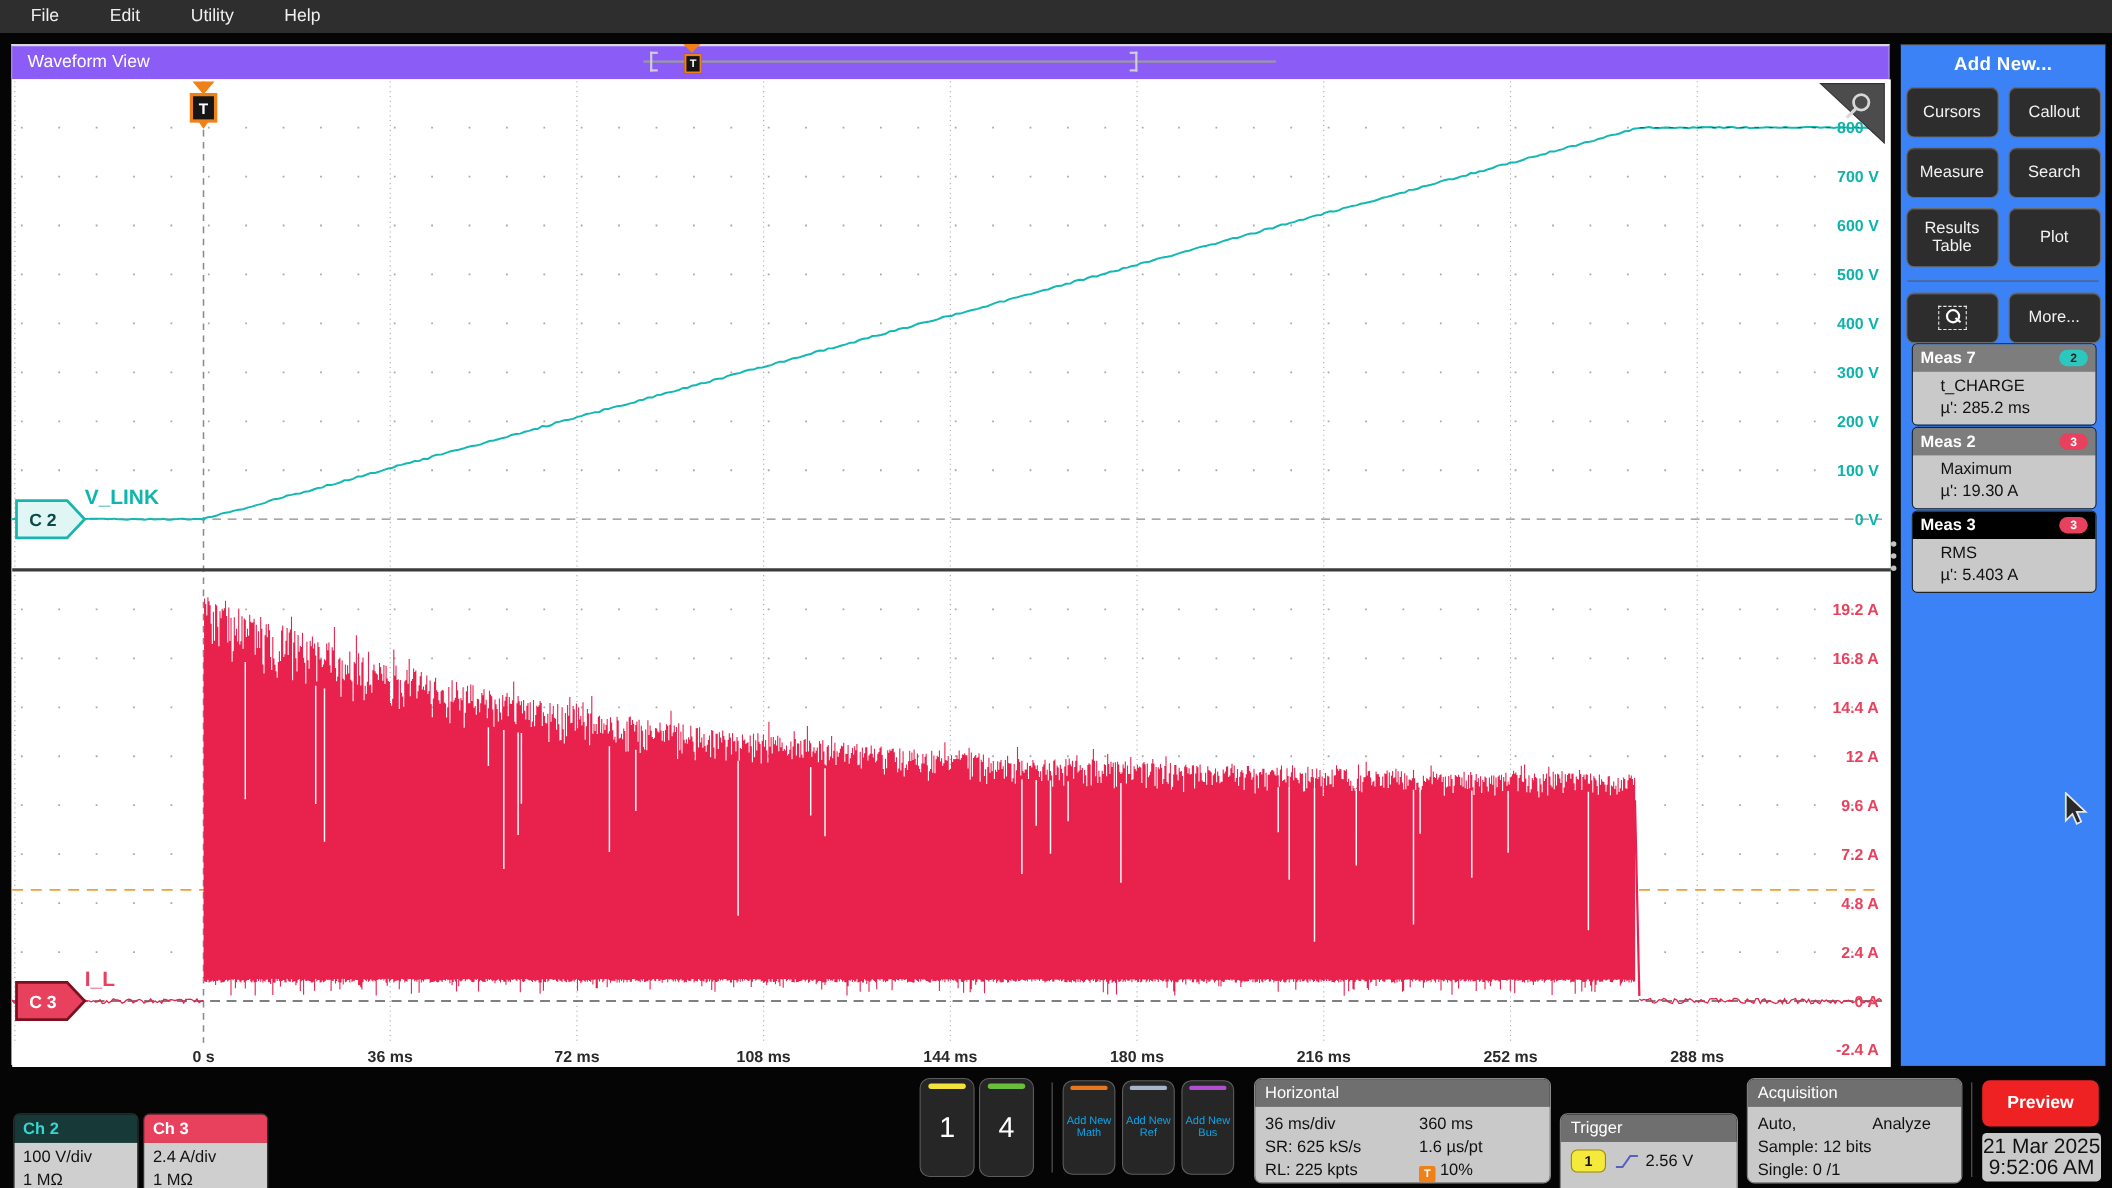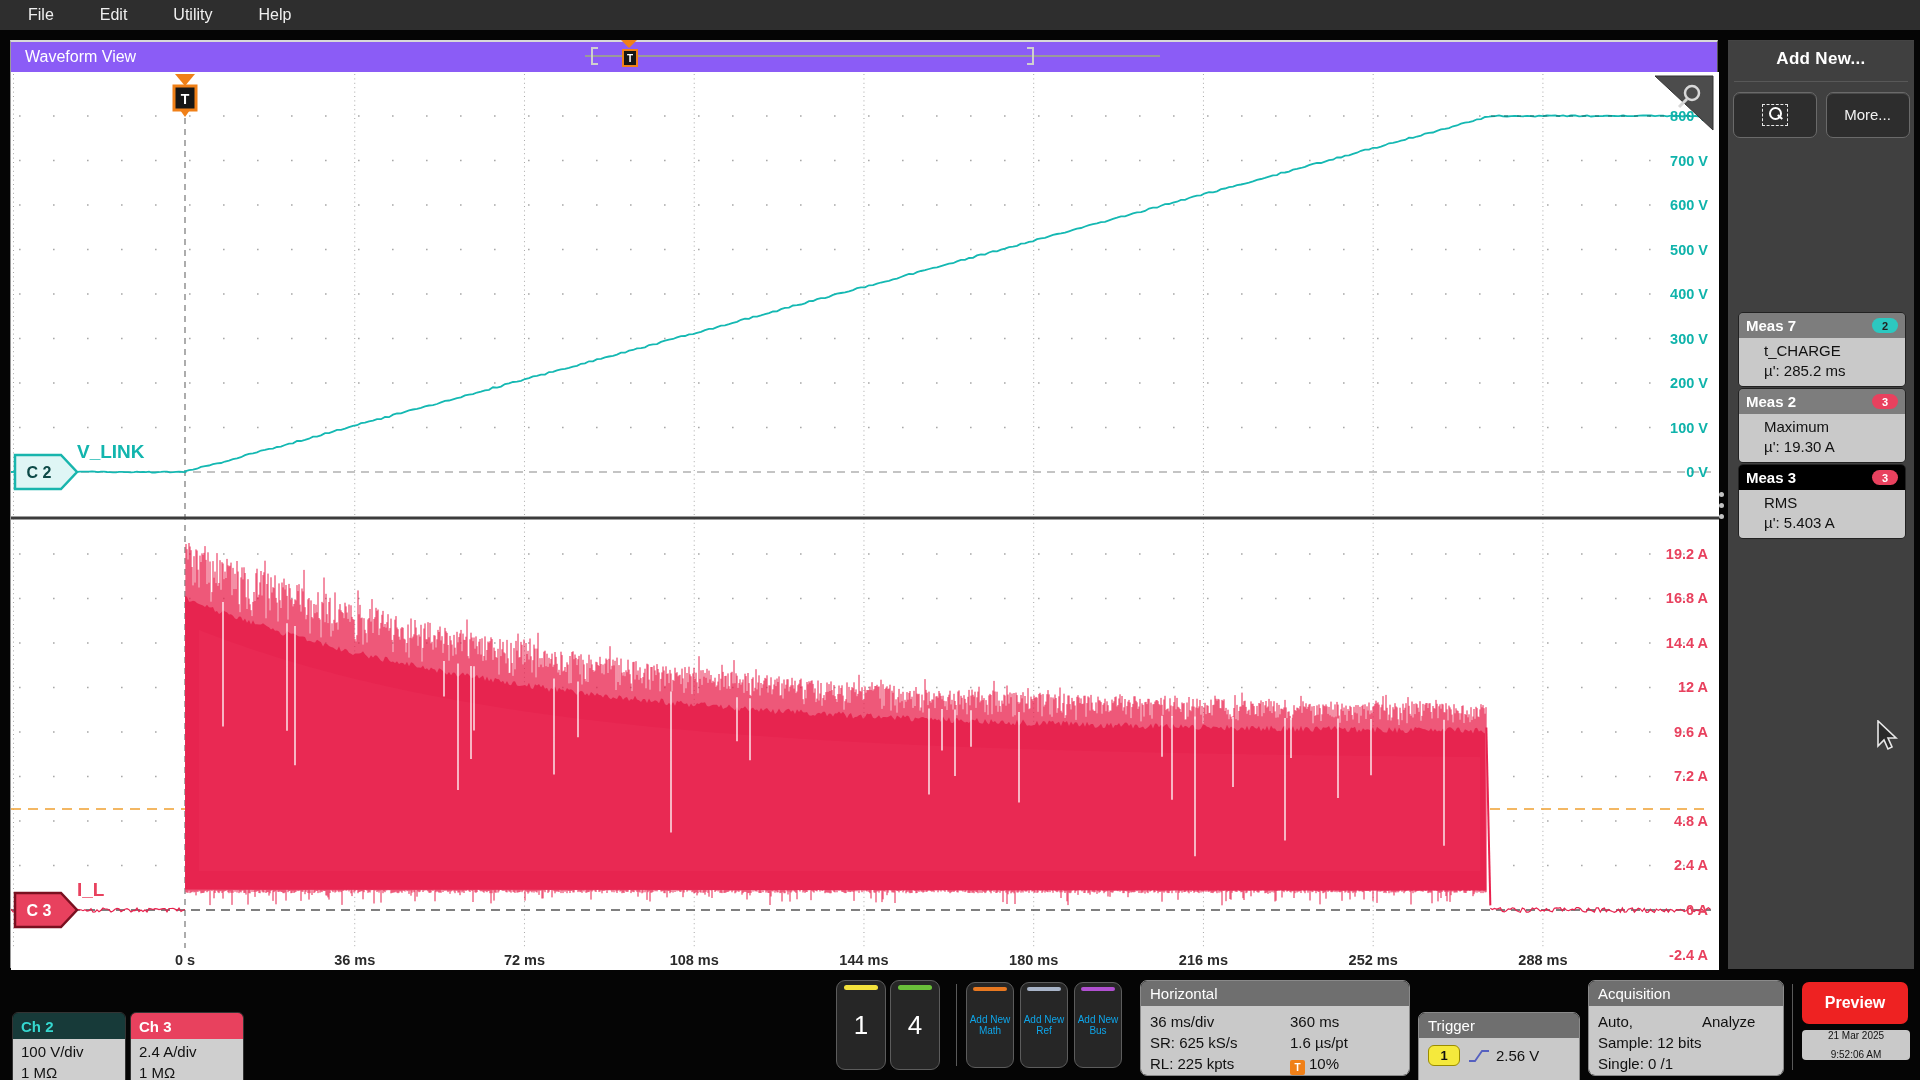--- a/index.html
+++ b/index.html
@@ -21,21 +21,21 @@
   .hbracket.l{left:580px;border-left:2px solid #cfcfcf;border-top:2px solid #cfcfcf;border-bottom:2px solid #cfcfcf;}
   .hbracket.r{left:1016px;border-right:2px solid #cfcfcf;border-top:2px solid #cfcfcf;border-bottom:2px solid #cfcfcf;}
   .mini-trig{position:absolute;left:608px;top:-2px;width:20px;height:30px;}
   .mini-trig .tri{position:absolute;left:2px;top:0;width:0;height:0;border-left:8px solid transparent;border-right:8px solid transparent;border-top:8px solid #f08018;}
   .mini-trig .flag{position:absolute;left:3px;top:9px;width:12px;height:14px;background:#151515;border:2px solid #f08018;
                    color:#fff;font-size:10px;font-weight:bold;display:flex;align-items:center;justify-content:center;}
   #wave-svg{position:absolute;left:0;top:30px;}
   .drag-handle{position:absolute;left:1719px;top:492px;width:8px;display:flex;flex-direction:column;gap:6px;}
   .drag-handle i{width:5px;height:5px;border-radius:50%;background:#c2c2c2;}
   
-  .rpanel{position:absolute;left:1728px;top:40px;width:186px;height:928px;background:#404040;border-top:1px solid #444;}
+  .rpanel{position:absolute;left:1728px;top:40px;width:186px;height:928px;background:#3b82f6;border-top:1px solid #444;}
   .rp-title{color:#fff;font-size:17px;font-weight:bold;text-align:center;margin-top:8px;letter-spacing:.3px;}
   .rp-grid{display:grid;grid-template-columns:84px 84px;gap:9px;justify-content:center;margin-top:10px;}
   .rp-btn{height:44px;background:#2d2d2d;border:1px solid #6a6a6a;border-radius:7px;color:#f2f2f2;
           font-size:15px;display:flex;align-items:center;justify-content:center;text-align:center;line-height:1.05;
           box-shadow:inset 0 1px 0 #4a4a4a;}
   .rp-btn.tall{height:52px;}
   .rp-sep{height:1px;background:#585858;margin:12px 6px 10px 6px;}
   .zoom-glyph{width:26px;height:22px;position:relative;}
   .zoom-glyph .box{position:absolute;inset:0;border:1.6px dashed #e8e8e8;}
   .zoom-glyph .circ{position:absolute;left:7px;top:3px;width:9px;height:9px;border:2px solid #fff;border-radius:50%;}
@@ -68,22 +68,22 @@
   .panel .bd{background:#c9c9c9;color:#111;font-size:15px;padding:5px 8px 4px 9px;position:relative;height:calc(100% - 31px);}
   .hrow{display:flex;line-height:21px;}
   .hrow .c1{width:140px;}
   .tflag{display:inline-flex;width:15px;height:15px;background:#f08018;border-radius:2px;color:#fff;font-size:10px;font-weight:bold;
          align-items:center;justify-content:center;position:relative;top:2px;margin-right:4px;}
   .tflag:after{content:"";position:absolute;left:4px;bottom:-4px;border-left:4px solid transparent;border-right:4px solid transparent;border-top:4px solid #f08018;}
   .trig-src{display:inline-flex;width:30px;height:19px;background:#f5e93c;border:1.5px solid #9a8c00;border-radius:6px;
             color:#111;font-size:13px;font-weight:bold;align-items:center;justify-content:center;margin-right:8px;}
   .preview-btn{position:absolute;left:1802px;top:982px;width:106px;height:42px;background:#ee2222;border-radius:7px;
                color:#fff;font-size:16px;font-weight:bold;display:flex;align-items:center;justify-content:center;}
-  .datetime{position:absolute;left:1802px;top:1030px;width:108px;height:30px;background:#c9c9c9;border-radius:4px;
-            color:#111;font-size:10px;display:flex;flex-direction:column;align-items:center;justify-content:center;line-height:19px;}
+  .datetime{position:absolute;left:1802px;top:1030px;width:108px;height:44px;background:#c9c9c9;border-radius:4px;
+            color:#111;font-size:19px;display:flex;flex-direction:column;align-items:center;justify-content:center;line-height:19px;}
   .cursor{position:absolute;left:1876px;top:720px;}
 </style>
 </head>
 <body>
 
 <div id="root">
 
   <div class="menubar">
     <span class="mi">File</span>
     <span class="mi">Edit</span>
@@ -173,20 +173,28 @@
   </div>
 
   <div class="drag-handle">
       <i></i>
       <i></i>
       <i></i>
     </div>
 
   <div class="rpanel">
     <div class="rp-title">Add New...</div>
+    <div class="rp-grid">
+      <div class="rp-btn">Cursors</div>
+      <div class="rp-btn">Callout</div>
+      <div class="rp-btn">Measure</div>
+      <div class="rp-btn">Search</div>
+      <div class="rp-btn tall">Results Table</div>
+      <div class="rp-btn tall">Plot</div>
+    </div>
     <div class="rp-sep"></div>
     <div class="rp-grid">
       <div class="rp-btn">
         <span class="zoom-glyph">
           <span class="box"></span>
             <span class="circ"></span>
             <span class="stem"></span>
         </span>
       </div>
       <div class="rp-btn">More...</div>

